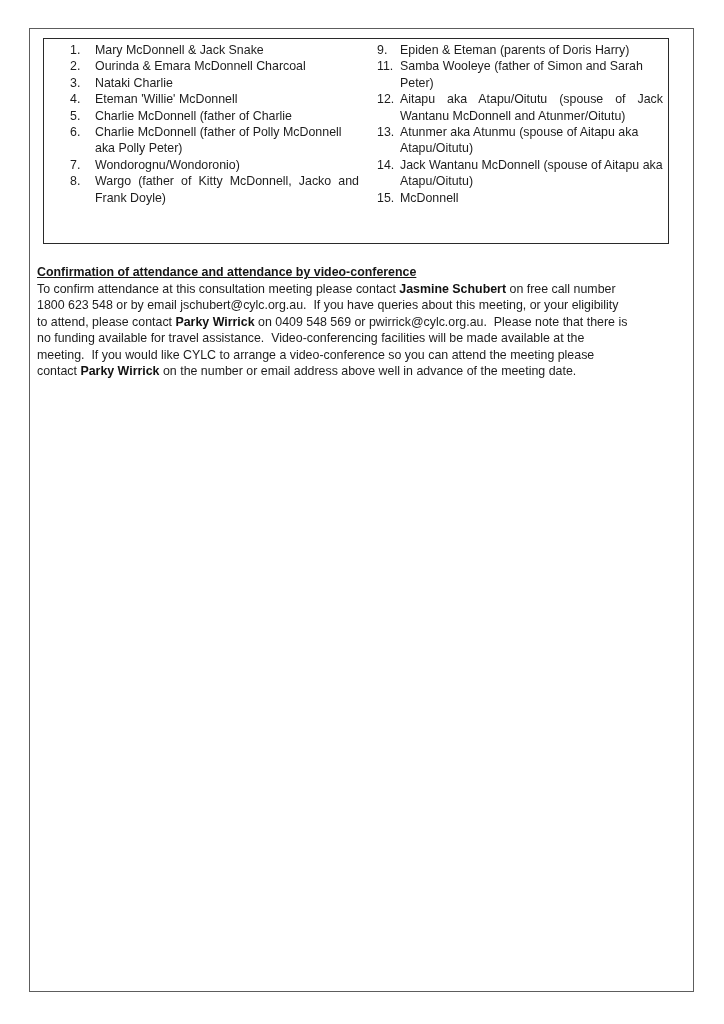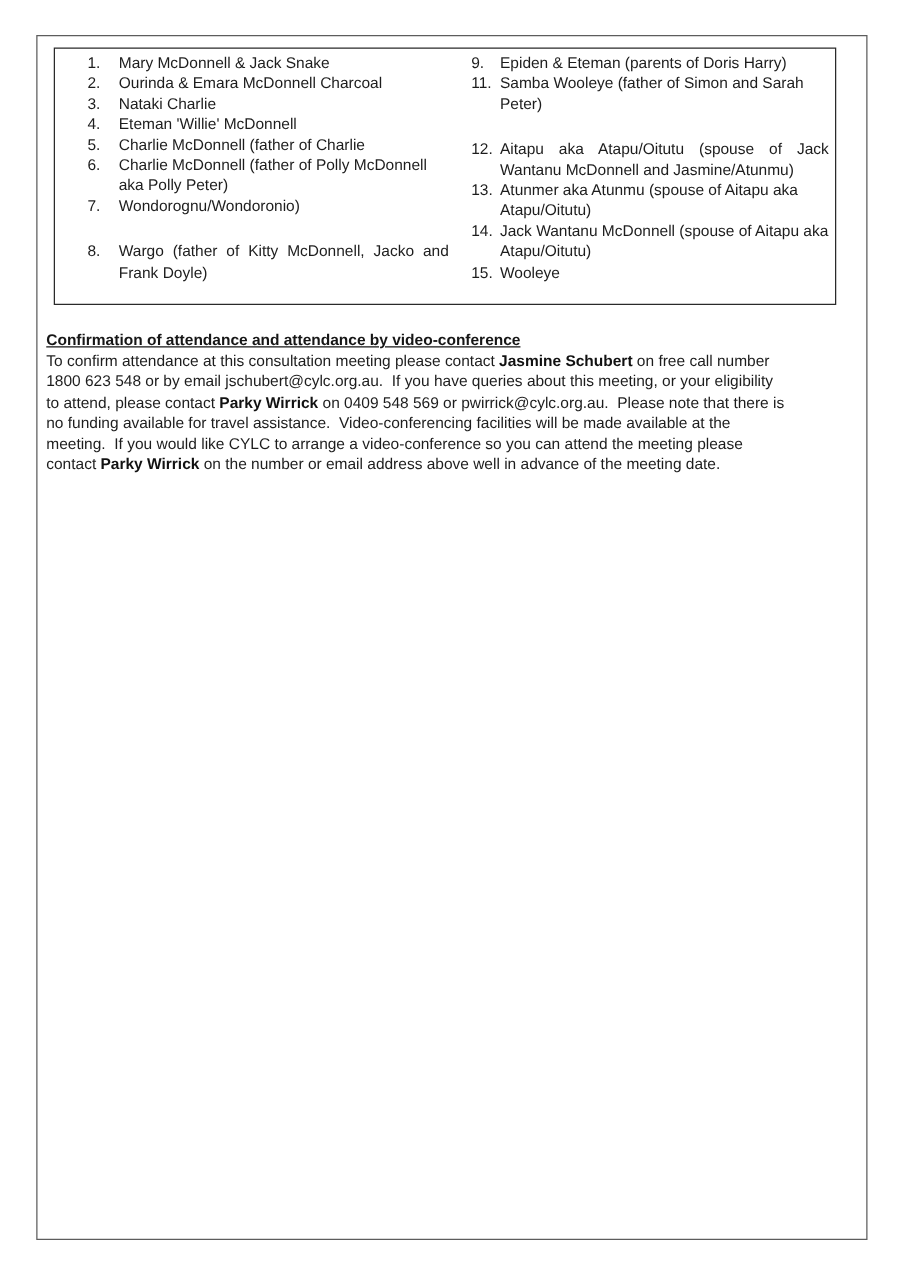--- a/index.html
+++ b/index.html
@@ -36,21 +36,20 @@
   .list-item { position: relative; }
   .col-left  .list-item { padding-left: 25px; }
   .col-right .list-item { padding-left: 23px; }
   .item-number { position: absolute; left: 0; top: 0; white-space: pre; }
   .item-line { white-space: pre; }
   .item-line.stretch {
     white-space: normal;
     text-align: justify;
     text-align-last: justify;
     text-justify: inter-word;
-    margin-top: 20px;
   }
   .attendance-section {
     position: absolute;
     left: 7px; top: 235px;
     width: 648px;
     font-size: 12.4px;
     line-height: 16.5px;
   }
   .section-heading {
     font-weight: bold;
@@ -109,35 +108,35 @@
           <div class="item-line">Epiden &amp; Eteman (parents of Doris Harry)</div>
         </div>
         <div class="list-item">
           <span class="item-number">11.</span>
           <div class="item-line">Samba Wooleye (father of Simon and Sarah</div>
           <div class="item-line">Peter)</div>
         </div>
         <div class="list-item">
           <span class="item-number">12.</span>
           <div class="item-line stretch">Aitapu aka Atapu/Oitutu (spouse of Jack</div>
-          <div class="item-line">Wantanu McDonnell and Jasmine/Atunmu)</div>
+          <div class="item-line">Wantanu McDonnell and Atunmer/Oitutu)</div>
         </div>
         <div class="list-item">
           <span class="item-number">13.</span>
           <div class="item-line">Atunmer aka Atunmu (spouse of Aitapu aka</div>
           <div class="item-line">Atapu/Oitutu)</div>
         </div>
         <div class="list-item">
           <span class="item-number">14.</span>
           <div class="item-line">Jack Wantanu McDonnell (spouse of Aitapu aka</div>
           <div class="item-line">Atapu/Oitutu)</div>
         </div>
         <div class="list-item">
           <span class="item-number">15.</span>
-          <div class="item-line">Wooleye</div>
+          <div class="item-line">McDonnell</div>
         </div>
       </div>
   </div>
 
   <div class="attendance-section">
     <div class="section-heading">Confirmation of attendance and attendance by video-conference</div>
     <div id="paragraph">
         <div class="para-line"><span>To confirm attendance at this consultation meeting please contact </span><b>Jasmine Schubert</b><span> on free call number</span></div>
         <div class="para-line"><span>1800 623 548 or by email jschubert@cylc.org.au.  If you have queries about this meeting, or your eligibility</span></div>
         <div class="para-line"><span>to attend, please contact </span><b>Parky Wirrick</b><span> on 0409 548 569 or pwirrick@cylc.org.au.  Please note that there is</span></div>

